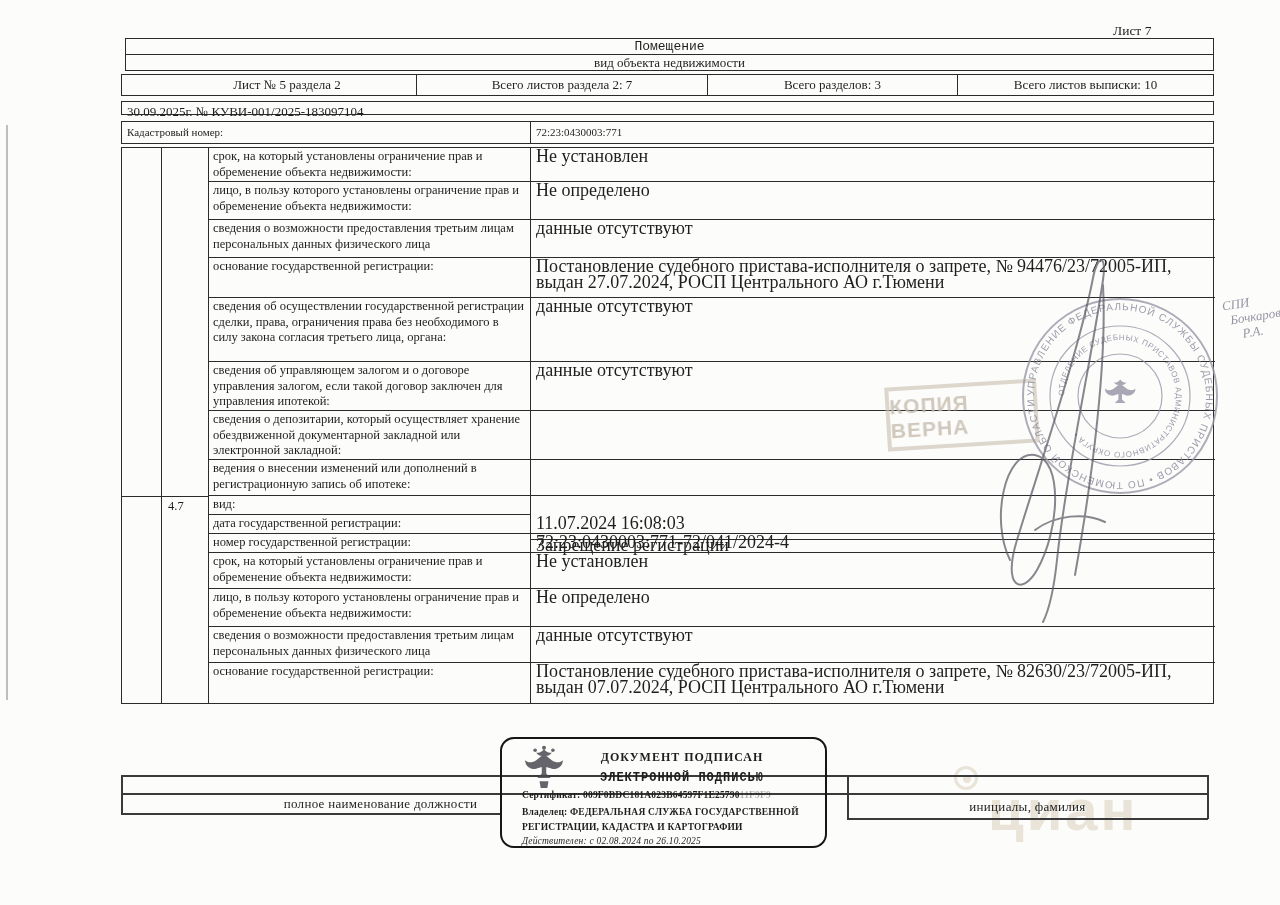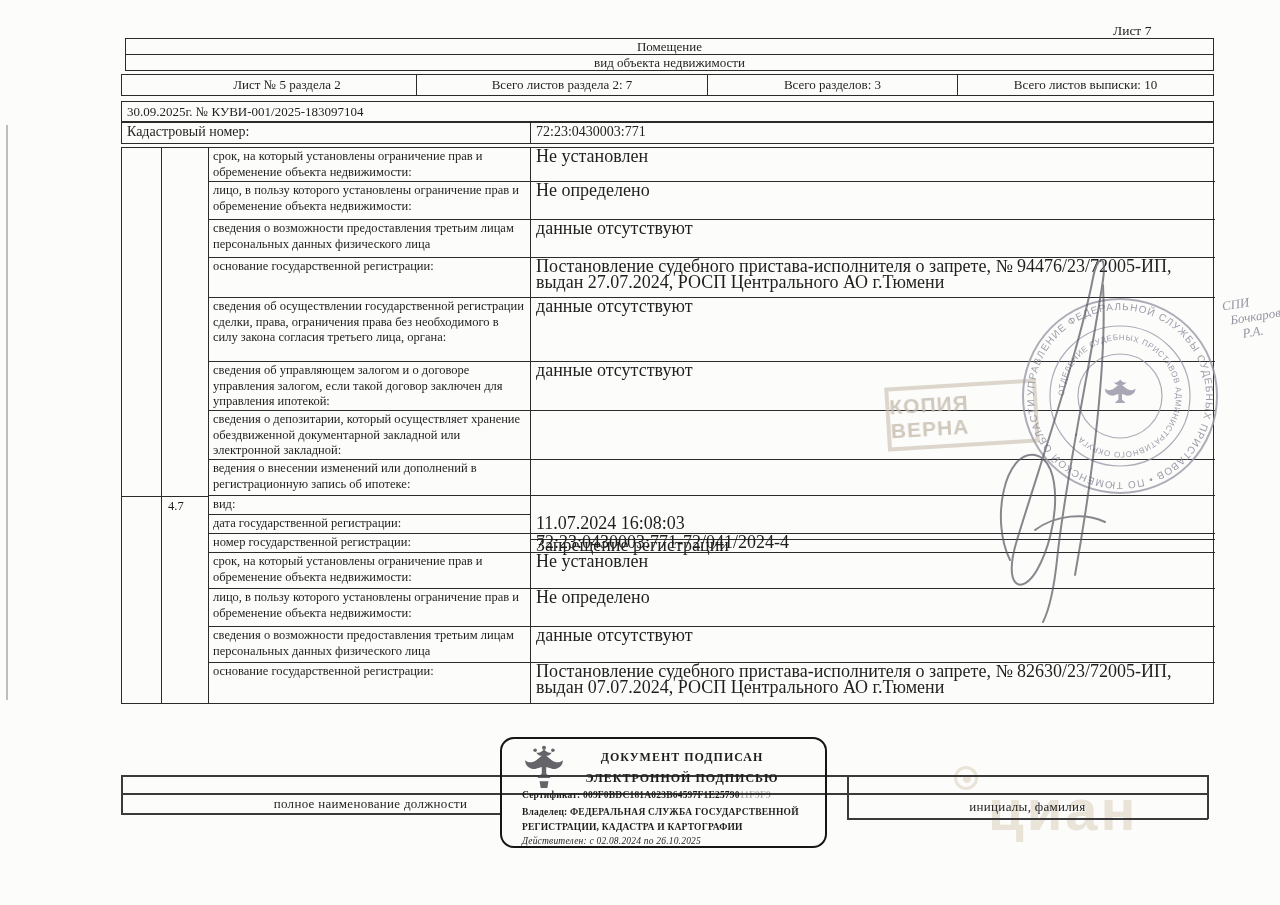--- a/index.html
+++ b/index.html
@@ -10,21 +10,21 @@
   
   .scan-edge{width:2px;background:#8a8a8a;opacity:.55;}
   
   .boxed{border:1.6px solid #2b2b2b;}
   .hdr-row{font-size:13px;line-height:15px;padding:0 4px;}
   .meta-grid{display:grid;padding-left:36px;}
   .meta-grid > div{border-right:1.4px solid #2b2b2b;font-size:13px;line-height:20px;}
   .meta-grid > div:last-child{border-right:none;}
   .plain-row{font-size:13px;line-height:19px;padding:0 5px;}
   .two-col{display:grid;grid-template-columns:409px 1fr;}
-  .two-col > div{font-size:14px;line-height:20px;padding:0 5px;}
+  .two-col > div{font-size:11px;line-height:20px;padding:0 5px;}
   .two-col > div:first-child{border-right:1.4px solid #2b2b2b;}
   
   .rtable{display:grid;grid-template-columns:40px 47px 322px 684px;border:1.6px solid #2b2b2b;background:transparent;}
   .rtable .cc{border-right:1.2px solid #2b2b2b;}
   .rtable .gb{border-top:1.2px solid #2b2b2b;}
   .rtable .lbl{border-right:1.2px solid #2b2b2b;padding:1px 4px;font-size:12.5px;line-height:15.5px;}
   .rtable .val{padding:1px 5px;font-size:18px;line-height:15.5px;}
   .rtable .hb{border-bottom:1.2px solid #2b2b2b;}
   .rtable .numcell{font-size:12.5px;padding:2px 2px 0 6px;}
   
@@ -55,32 +55,32 @@
 
   <div class="abs" style="left:948px;top:756px;width:260px;height:90px;z-index:0;">
     <div class="abs wpin" style="left:6px;top:10px;width:24px;height:24px;"></div>
     <div class="abs wpindot" style="left:15px;top:19px;width:8px;height:8px;"></div>
     <div class="abs wmark" style="left:40px;top:20px;">циан</div>
   </div>
 
   <div class="abs" style="left:1113px;top:23px;font-size:13.5px;">Лист 7</div>
 
   <div class="abs boxed" style="left:125px;top:38px;width:1089px;">
-    <div class="hdr-row ctr" style="border-bottom:1.2px solid #2b2b2b;">Помещение</div>
+    <div class="hdr-row ctr" style="border-bottom:1.2px solid #2b2b2b;font-family:Liberation Mono, monospace;">Помещение</div>
     <div class="hdr-row ctr">вид объекта недвижимости</div>
   </div>
 
   <div class="abs boxed meta-grid" style="left:121px;top:74px;width:1093px;grid-template-columns:259px 291px 250px 1fr;">
     <div class="ctr">Лист № 5 раздела 2</div>
     <div class="ctr">Всего листов раздела 2: 7</div>
     <div class="ctr">Всего разделов: 3</div>
     <div class="ctr">Всего листов выписки: 10</div>
   </div>
 
-  <div class="abs boxed plain-row" style="left:121px;top:101px;width:1093px;height:22px;">30.09.2025г. № КУВИ-001/2025-183097104</div>
+  <div class="abs boxed plain-row" style="left:121px;top:101px;width:1093px;height:14px;">30.09.2025г. № КУВИ-001/2025-183097104</div>
 
   <div class="abs boxed two-col" style="left:121px;top:121px;width:1093px;height:23px;">
     <div>Кадастровый номер:</div>
     <div>72:23:0430003:771</div>
   </div>
 
   <div class="abs rtable" style="left: 121px; top: 147px; width: 1093px; z-index: 1; grid-template-rows: 34px 38px 38px 40px 64px 49px 49px 36px 19px 19px 19px 36px 38px 36px 40px;">
       <div class="cc" style="grid-area: 1 / 1 / 9;"></div>
       <div class="cc gb" style="grid-area: 9 / 1 / 16;"></div>
       <div class="cc" style="grid-area: 1 / 2 / 9;"></div>
@@ -117,21 +117,21 @@
       <div class="val" style="grid-area: 15 / 4 / 16;">Постановление судебного пристава-исполнителя о запрете, № 82630/23/72005-ИП, выдан 07.07.2024, РОСП Центрального АО г.Тюмени</div>
     </div>
 
   <div class="abs fline" style="left:121px;top:775px;width:1087px;z-index:1;"></div>
   <div class="abs fline" style="left:121px;top:793px;width:1087px;z-index:1;"></div>
   <div class="abs fvline" style="left:121px;top:775px;height:39px;z-index:1;"></div>
   <div class="abs fline" style="left:121px;top:813px;width:379px;z-index:1;"></div>
   <div class="abs fvline" style="left:847px;top:775px;height:44px;z-index:1;"></div>
   <div class="abs fvline" style="left:1207px;top:775px;height:44px;z-index:1;"></div>
   <div class="abs fline" style="left:847px;top:818px;width:361px;z-index:1;"></div>
-  <div class="abs caption ctr" style="left:111px;top:796px;width:519px;z-index:1;">полное наименование должности</div>
+  <div class="abs caption ctr" style="left:121px;top:796px;width:519px;z-index:1;">полное наименование должности</div>
   <div class="abs caption ctr" style="left:847px;top:799px;width:361px;z-index:1;">инициалы, фамилия</div>
 
   <div class="abs copystamp" style="left:886px;top:383px;width:152px;height:64px;z-index:2;">КОПИЯ ВЕРНА</div>
 
   <svg class="abs" style="left:1012px;top:288px;z-index:2;filter:blur(.35px);" width="216" height="216" viewBox="0 0 216 216">
     <defs>
       <path id="ringOut" d="M108,108 m-86,0 a86,86 0 1,1 172,0 a86,86 0 1,1 -172,0"></path>
       <path id="ringIn" d="M108,108 m-56,0 a56,56 0 1,1 112,0 a56,56 0 1,1 -112,0"></path>
     </defs>
     <g stroke="#9a97a8" fill="none" opacity=".8">
@@ -168,21 +168,21 @@
     <svg class="abs" style="left:22px;top:6px;" width="40" height="46" viewBox="0 0 36 40">
       <g fill="#4a4a52" opacity=".85">
         <path d="M18 3 c-2 3 -5 4 -7 3 c1 2 3 3 5 3 l-5 4 c-4 3 -8 2 -10 0 c0 5 4 8 9 8 l6 -2 v6 l-4 4 h12 l-4 -4 v-6 l6 2 c5 0 9 -3 9 -8 c-2 2 -6 3 -10 0 l-5 -4 c2 0 4 -1 5 -3 c-2 1 -5 0 -7 -3 z"></path>
         <circle cx="10" cy="4" r="1.6"></circle>
           <circle cx="26" cy="4" r="1.6"></circle>
           <circle cx="18" cy="1.8" r="1.8"></circle>
         <path d="M14 32 h8 l-1 6 h-6 z"></path>
       </g>
     </svg>
     <div class="abs t1 ctr" style="left:40px;top:11px;width:280px;">ДОКУМЕНТ ПОДПИСАН</div>
-    <div class="abs t1 ctr" style="left:40px;top:32px;width:280px;">ЭЛЕКТРОННОЙ ПОДПИСЬЮ</div>
+    <div class="abs t1 ctr" style="left:40px;top:32px;width:280px;font-family:Liberation Mono, monospace;">ЭЛЕКТРОННОЙ ПОДПИСЬЮ</div>
     <div class="abs t2" style="left:20px;top:51px;width:300px;font-weight:bold;">
       <span>Сертификат: 009F0BDC181A023B64597F1E25790</span><span class="faded">11F9F9</span>
     </div>
     <div class="abs t2" style="left:20px;top:68px;width:300px;font-weight:bold;">Владелец: ФЕДЕРАЛЬНАЯ СЛУЖБА ГОСУДАРСТВЕННОЙ</div>
     <div class="abs t2" style="left:20px;top:83px;width:300px;font-weight:bold;">РЕГИСТРАЦИИ, КАДАСТРА И КАРТОГРАФИИ</div>
     <div class="abs t2" style="left:20px;top:97px;width:300px;font-style:italic;">Действителен: с 02.08.2024 по 26.10.2025</div>
   </div>
 
 </div>
 

